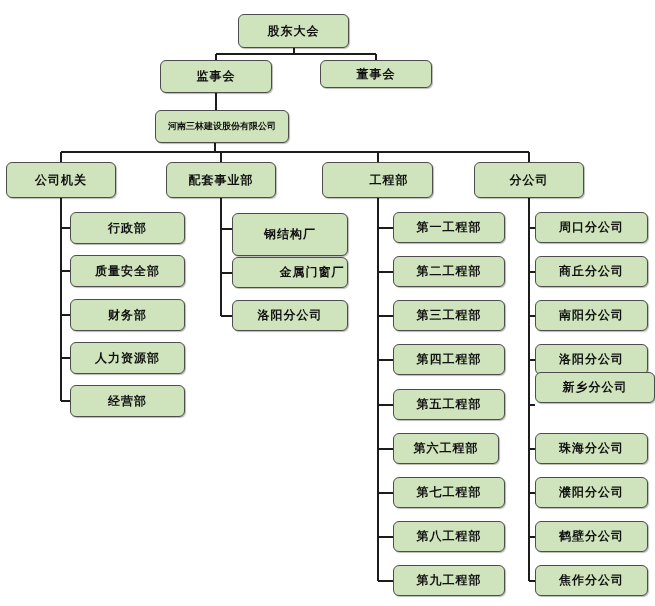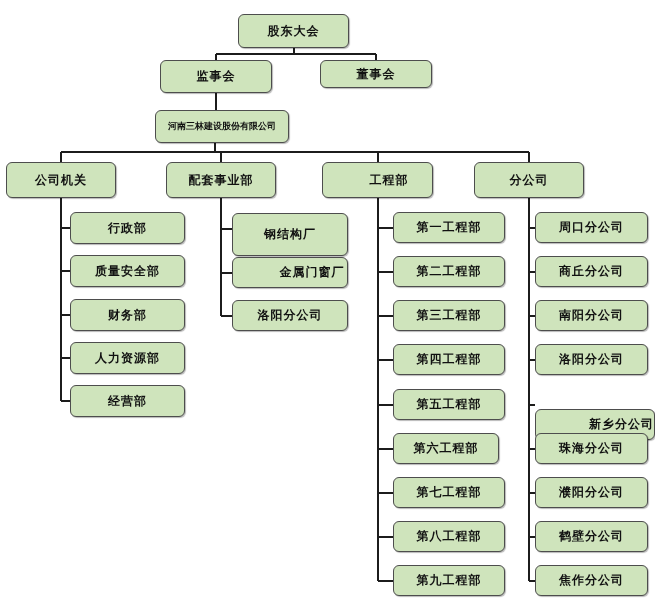--- a/index.html
+++ b/index.html
@@ -120,21 +120,21 @@
     </div>
     <div class="node" style="left: 535px; top: 256px; width: 113px; height: 31px;">
       <span>商丘分公司</span>
     </div>
     <div class="node" style="left: 535px; top: 300px; width: 113px; height: 31px;">
       <span>南阳分公司</span>
     </div>
     <div class="node" style="left: 535px; top: 344px; width: 113px; height: 31px;">
       <span>洛阳分公司</span>
     </div>
-    <div class="node" style="left: 535px; top: 409px; width: 120px; height: 31px; justify-content: flex-end;">
+    <div class="node" style="left: 535px; top: 372px; width: 120px; height: 31px;">
       <span>新乡分公司</span>
     </div>
     <div class="node" style="left: 535px; top: 433px; width: 113px; height: 31px;">
       <span>珠海分公司</span>
     </div>
     <div class="node" style="left: 535px; top: 477px; width: 113px; height: 31px;">
       <span>濮阳分公司</span>
     </div>
     <div class="node" style="left: 535px; top: 521px; width: 113px; height: 31px;">
       <span>鹤壁分公司</span>

